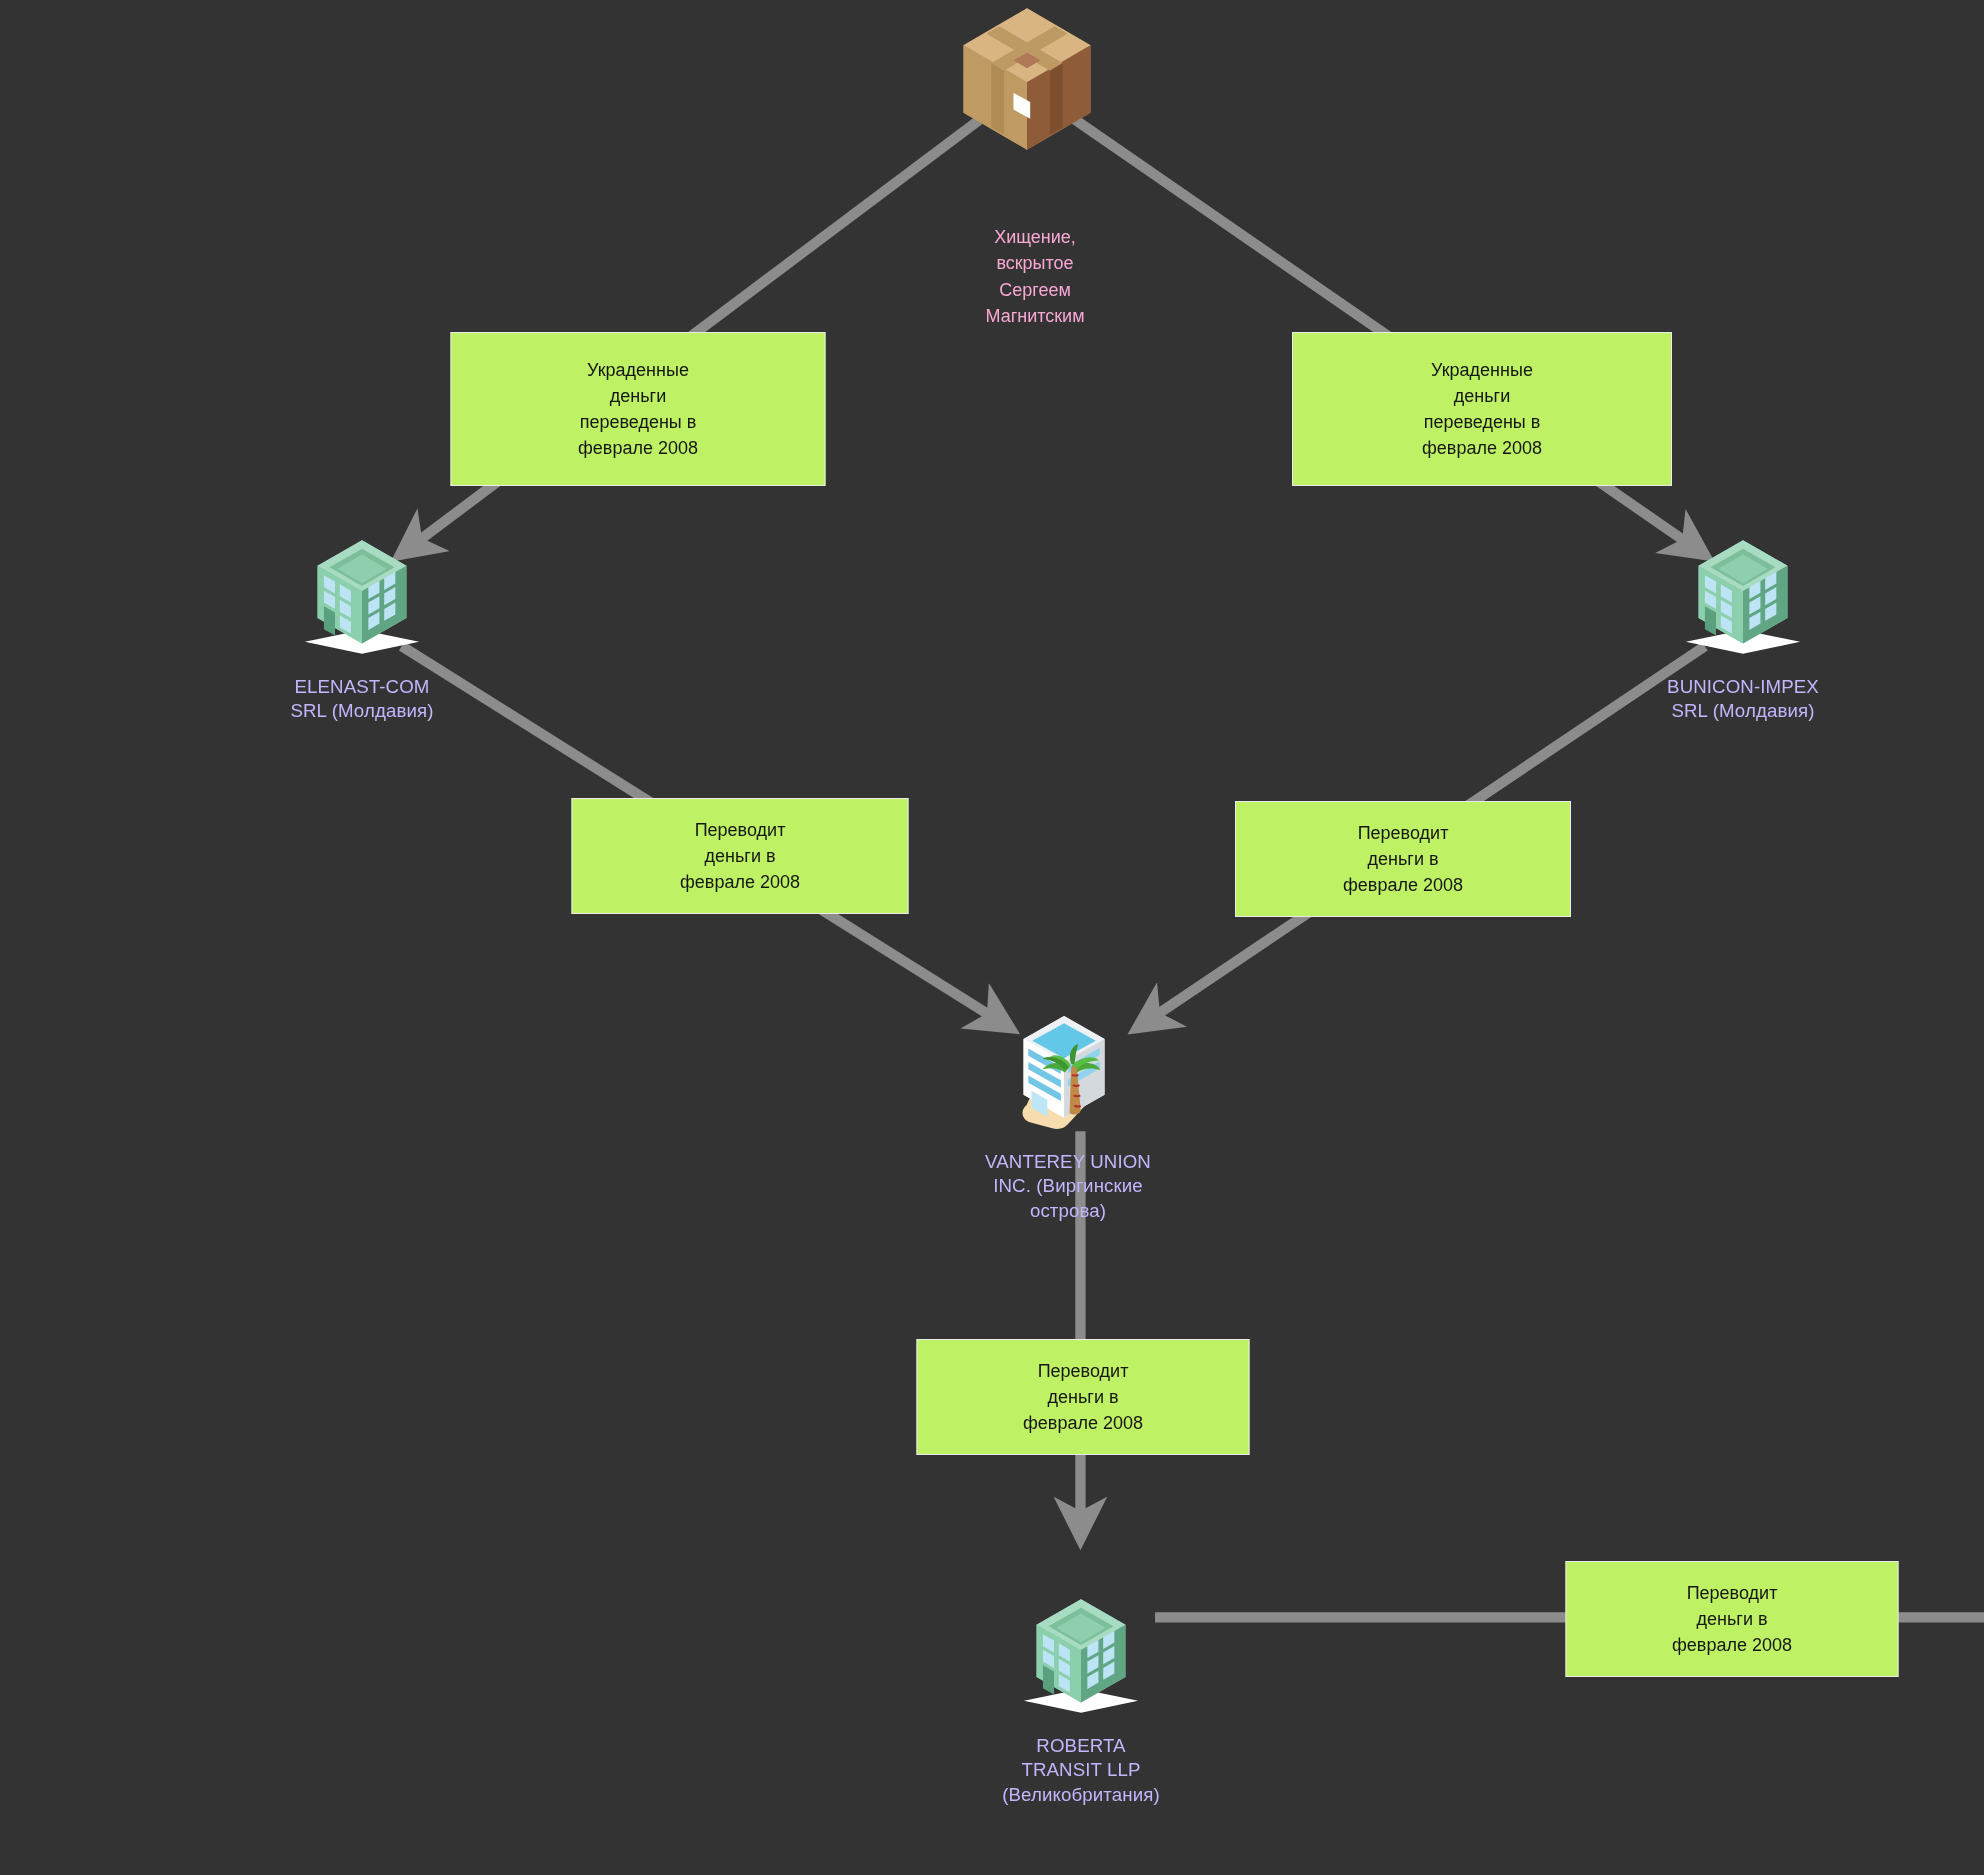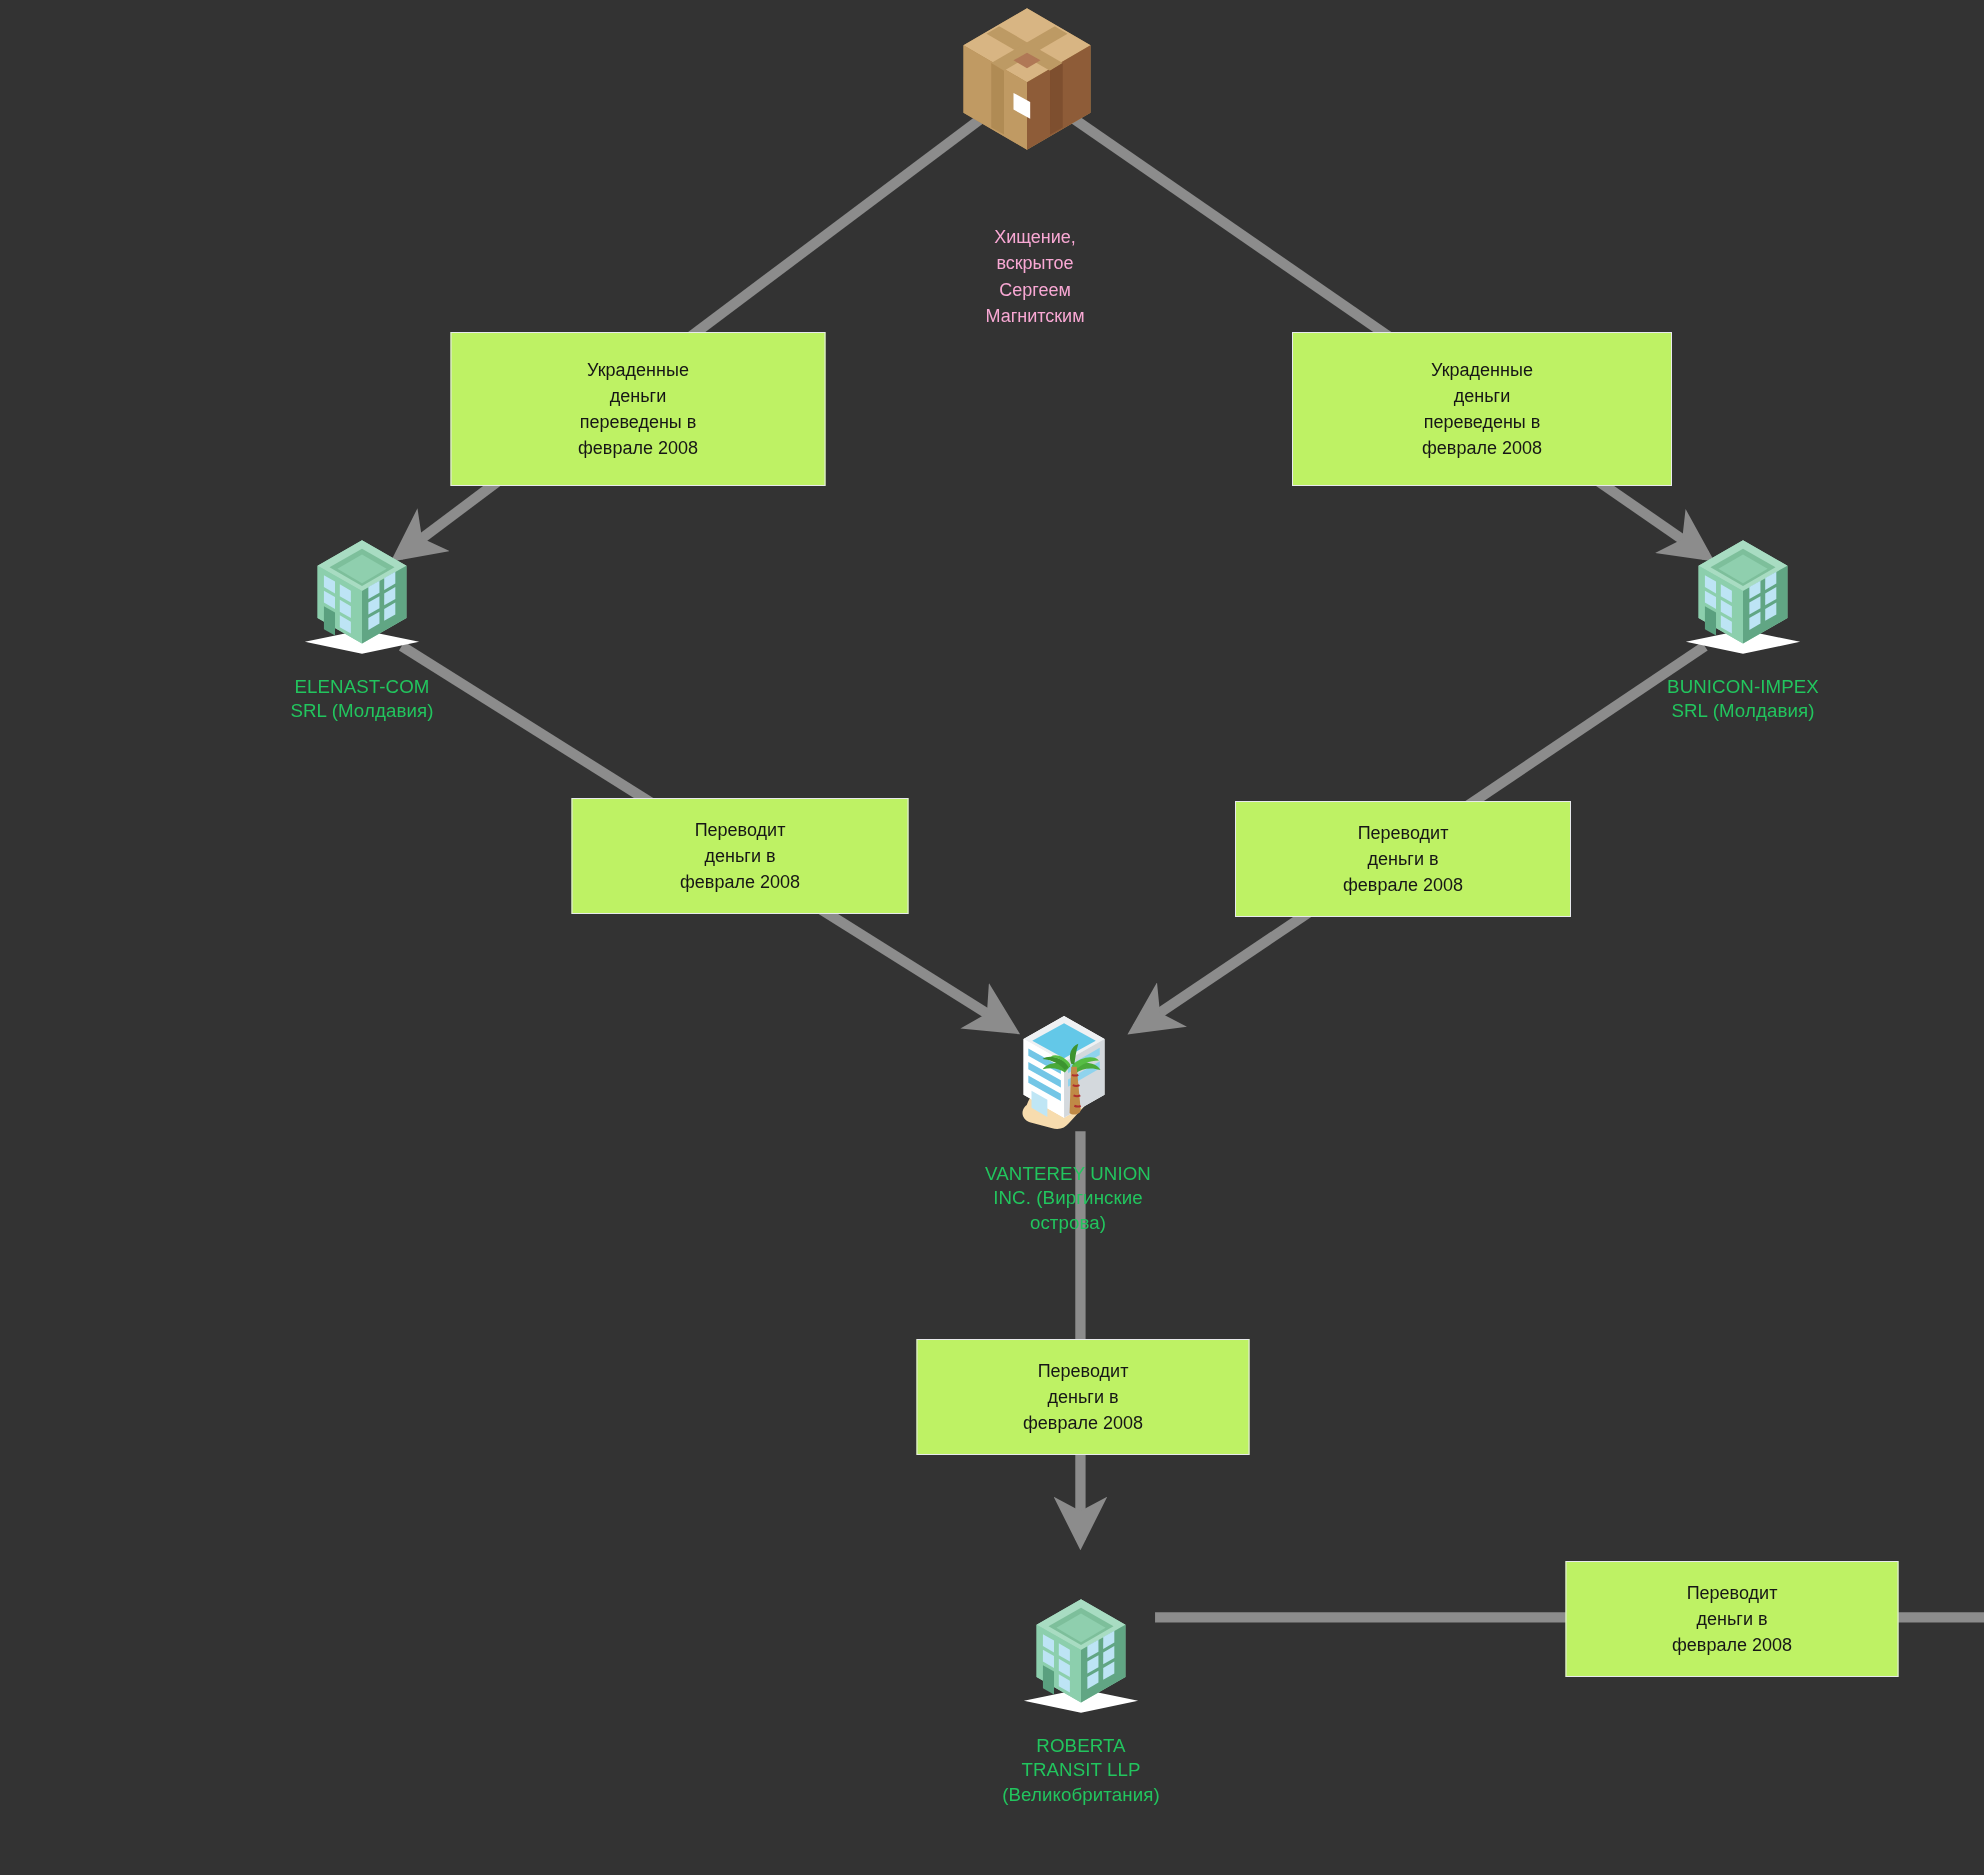--- a/index.html
+++ b/index.html
@@ -8,21 +8,21 @@
     font-family:"Liberation Sans","DejaVu Sans",sans-serif;
     background:#333333;
   }
   #stage{position:absolute;left:0;top:0;width:2813px;height:1875px;}
   svg.edges{position:absolute;left:0;top:0;width:2813px;height:1875px;overflow:visible;}
 
   .node{position:absolute;transform:translate(-50%,-50%);}
   .node .icon{position:relative;display:block;margin:0 auto;}
   .node .caption{
     position:absolute;left:50%;transform:translateX(-50%);
-    color:#22c55e;font-size:18.7px;line-height:1.30;text-align:center;
+    color:#c4b5fd;font-size:18.7px;line-height:1.30;text-align:center;
     white-space:pre-line;width:357px;letter-spacing:0.1px;
   }
 
   .lbl{
     position:absolute;transform:translate(-50%,-50%);
     background:#bef264;border:1.2px solid #e8eaec;
     color:#161616;font-size:18px;line-height:1.45;text-align:center;
     display:flex;align-items:center;justify-content:center;
     box-sizing:border-box;white-space:pre-line;padding:2.4px 4px;
   }
@@ -157,21 +157,21 @@
         <path d="M166,136 C152,116 130,108 116,116 C138,120 154,128 162,144 Z" fill="#57bd43"></path>
         <path d="M168,142 L182,142 L192,250 C192,262 172,266 164,258 Z" fill="#c08a46"></path>
         <g stroke="#b03030" stroke-width="5" fill="none">
           <path d="M170,162 Q178,166 186,162"></path>
             <path d="M172,188 Q181,192 189,188"></path>
           <path d="M174,214 Q183,218 191,214"></path>
             <path d="M176,240 Q185,244 192,240"></path>
         </g>
       </g>
     </svg>
-    <div class="caption" style="top:139px;margin-top:12px;">VANTEREY UNION
+    <div class="caption" style="top:139px;">VANTEREY UNION
 INC. (Виргинские
 острова)</div>
   </div>
 
   <div class="node" style="left:1081px;top:1660px;">
     <svg class="icon" width="119" height="131" viewBox="0 0 300 330">
       <polygon points="150,238 294,268 150,298 6,268" fill="#ffffff"></polygon>
       <polygon points="150,12 262,76 262,208 150,272 38,208 38,76" fill="#8fcfae"></polygon>
       <polygon points="150,12 262,76 150,140 38,76" fill="#a8dcc2"></polygon>
       <polygon points="150,33 232,80 150,127 68,80" fill="#7dbf9b"></polygon>

